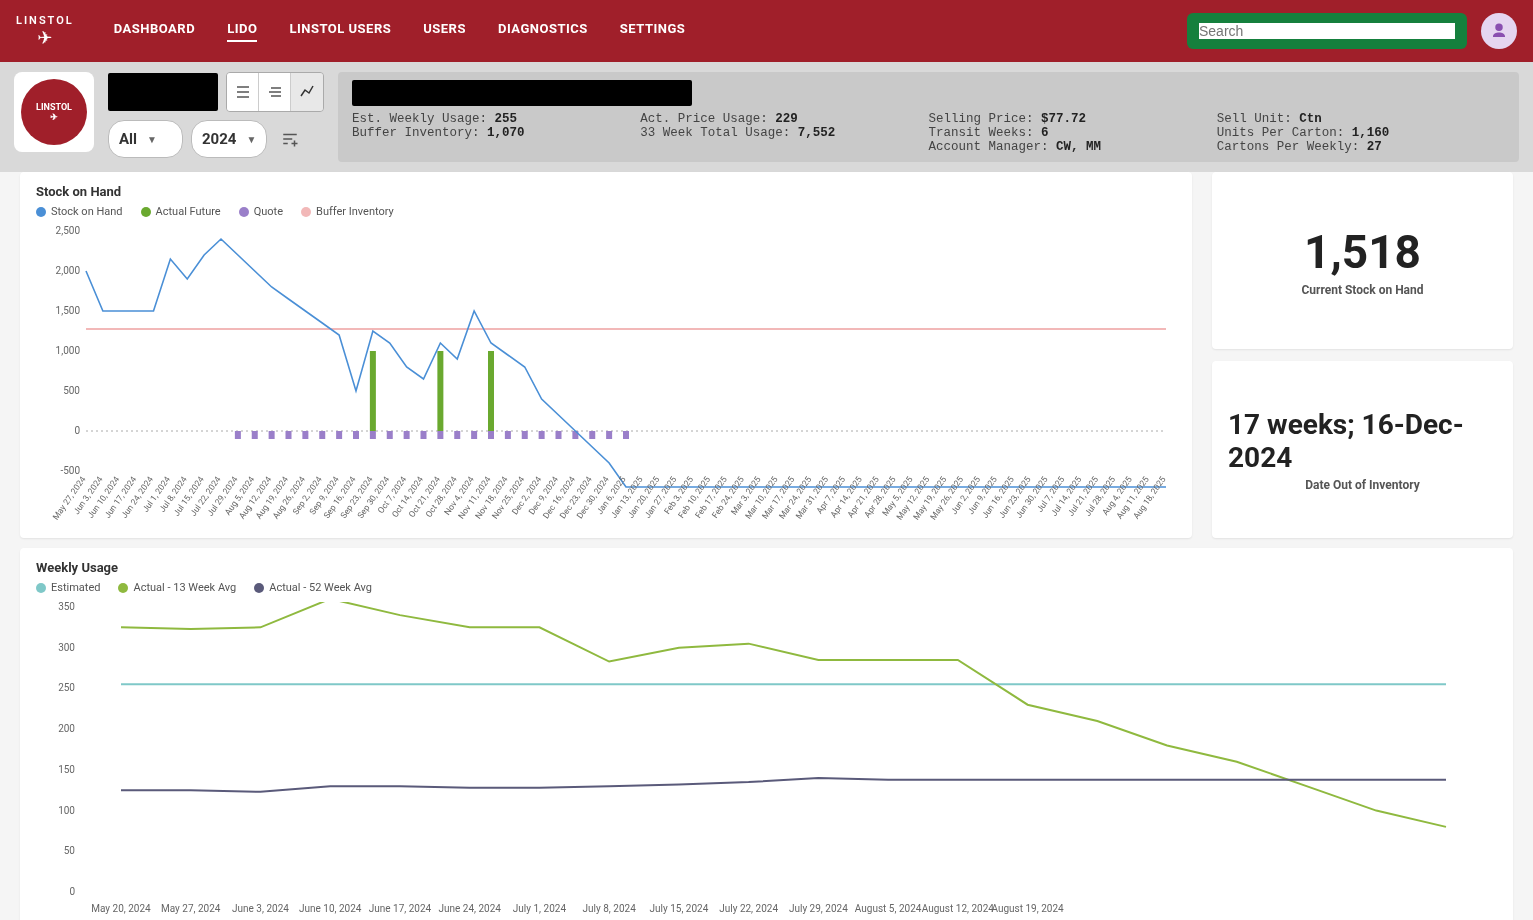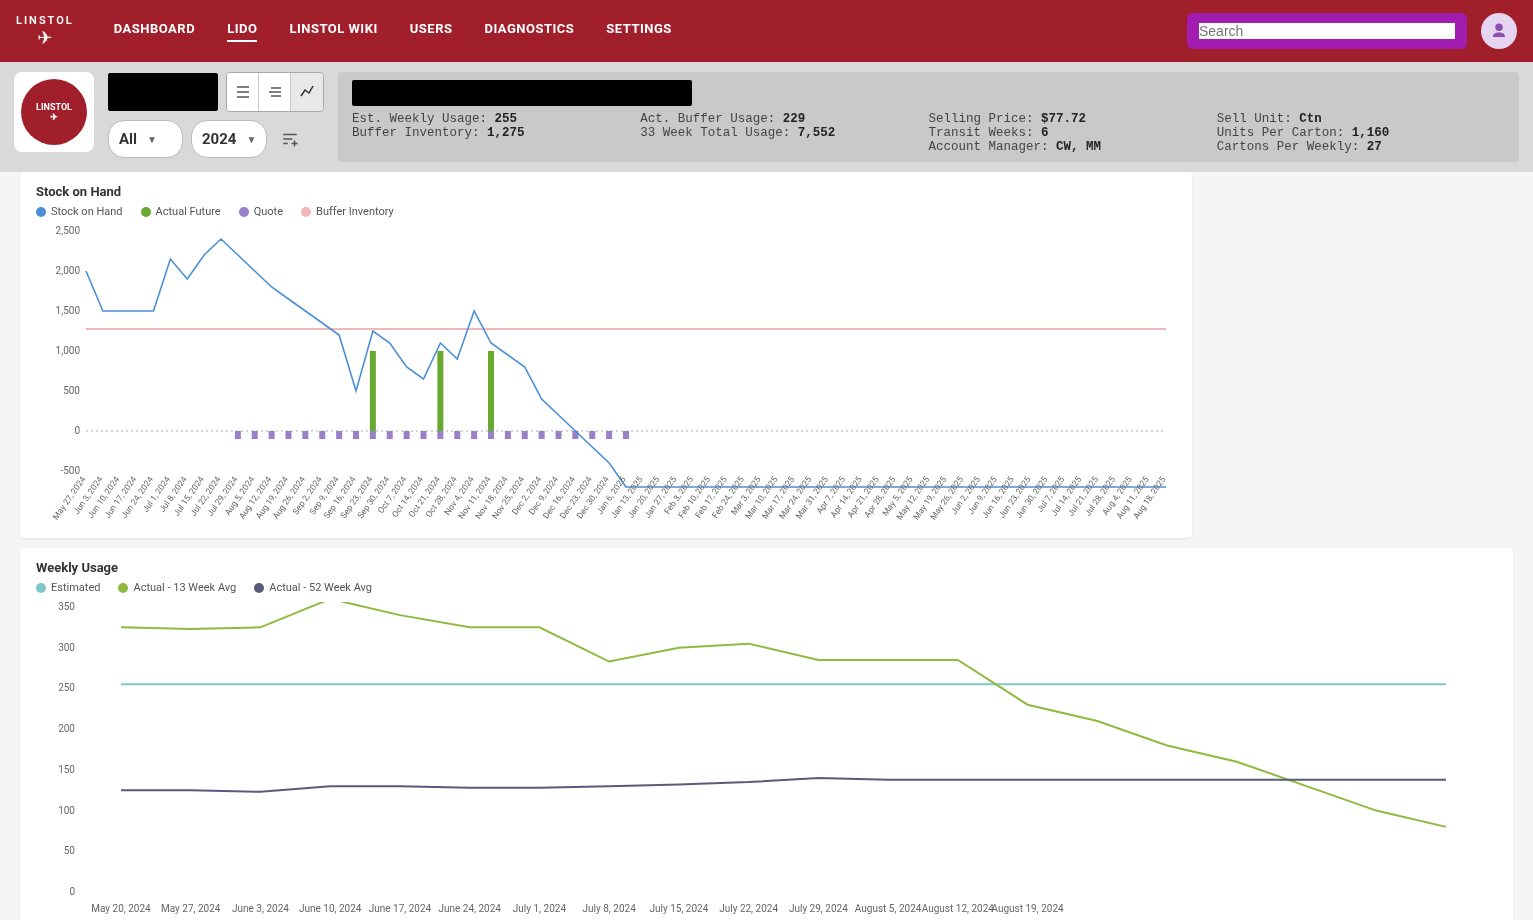--- a/index.html
+++ b/index.html
@@ -5,21 +5,21 @@
 * { box-sizing: border-box; margin: 0; padding: 0; }
 body { font-family: -apple-system, "Segoe UI", Roboto, Arial, sans-serif; font-size: 13px; color: #333; background: #f5f5f5; width: 1533px; }
 .topbar { background: #a01f2a; height: 62px; display: flex; align-items: center; padding: 0 16px; color: #fff; }
 .logo { display: flex; flex-direction: column; align-items: center; margin-right: 40px; }
 .logo-text { font-size: 11px; letter-spacing: 2px; font-weight: 600; }
 .logo-plane { font-size: 18px; }
 .nav { display: flex; gap: 32px; text-align: right; }
 .nav-item { font-size: 13px; font-weight: 700; letter-spacing: 0.5px; cursor: pointer; padding-bottom: 4px; }
 .nav-item.active { border-bottom: 2px solid #fff; }
 .top-spacer { flex: 1; }
-.search-box { background: #a21caf; border-radius: 6px; height: 36px; width: 280px; display: flex; align-items: center; padding: 0 12px; }
+.search-box { background: #15803d; border-radius: 6px; height: 36px; width: 280px; display: flex; align-items: center; padding: 0 12px; }
 .search-box input { border: none; outline: none; width: 100%; font-size: 14px; color: #666; }
 .avatar { width: 36px; height: 36px; border-radius: 50%; background: #e5d5f0; margin-left: 14px; display: flex; align-items: center; justify-content: center; color: #8a4fb0; font-weight: 700; }
 
 .toolbar { background: #d9d9d9; padding: 10px 14px; display: flex; gap: 14px; align-items: flex-start; }
 .brand-badge { width: 80px; height: 80px; border-radius: 8px; background: #fff; display: flex; align-items: center; justify-content: center; }
 .brand-circle { width: 66px; height: 66px; border-radius: 50%; background: #a01f2a; color: #fff; display: flex; flex-direction: column; align-items: center; justify-content: center; font-size: 9px; font-weight: 700; }
 .tool-col { display: flex; flex-direction: column; gap: 8px; }
 .tool-row { display: flex; gap: 8px; align-items: center; }
 .black-block { background: #000; border-radius: 2px; }
 .bb-sm { width: 110px; height: 38px; }
@@ -57,21 +57,21 @@
 <body>
 
 <div class="topbar">
   <div class="logo">
     <span class="logo-text">LINSTOL</span>
     <span class="logo-plane">✈</span>
   </div>
   <div class="nav" id="nav-menu">
       <div class="nav-item">DASHBOARD</div>
       <div class="nav-item active">LIDO</div>
-      <div class="nav-item">LINSTOL WIKI</div>
+      <div class="nav-item">LINSTOL USERS</div>
       <div class="nav-item">USERS</div>
       <div class="nav-item">DIAGNOSTICS</div>
       <div class="nav-item">SETTINGS</div>
     </div>
   <div class="top-spacer"></div>
   <div class="search-box">
     <input type="text" placeholder="Search" style="">
   </div>
   <div class="avatar">
     <svg width="18" height="18" viewBox="0 0 24 24">
@@ -122,26 +122,26 @@
             <path fill="#555" d="M3 17h6v2H3zm0-6h12v2H3zm0-6h18v2H3zm14 12v-3h2v3h3v2h-3v3h-2v-3h-3v-2z"></path>
           </svg>
       </div>
     </div>
   </div>
   <div class="info-panel">
     <div class="black-block bb-lg"></div>
     <div id="info-rows">
         <div class="info-row">
           <div class="info-cell"><span>Est. Weekly Usage: </span><span class="val">255</span></div>
-          <div class="info-cell"><span>Act. Buffer Usage: </span><span class="val">229</span></div>
+          <div class="info-cell"><span>Act. Price Usage: </span><span class="val">229</span></div>
           <div class="info-cell"><span>Selling Price: </span><span class="val">$77.72</span></div>
           <div class="info-cell"><span>Sell Unit: </span><span class="val">Ctn</span></div>
         </div>
         <div class="info-row">
-          <div class="info-cell"><span>Buffer Inventory: </span><span class="val">1,275</span></div>
+          <div class="info-cell"><span>Buffer Inventory: </span><span class="val">1,070</span></div>
           <div class="info-cell"><span>33 Week Total Usage: </span><span class="val">7,552</span></div>
           <div class="info-cell"><span>Transit Weeks: </span><span class="val">6</span></div>
           <div class="info-cell"><span>Units Per Carton: </span><span class="val">1,160</span></div>
         </div>
         <div class="info-row">
           <div class="info-cell"></div>
           <div class="info-cell"></div>
           <div class="info-cell"><span>Account Manager: </span><span class="val">CW, MM</span></div>
           <div class="info-cell"><span>Cartons Per Weekly: </span><span class="val">27</span></div>
         </div>
@@ -272,20 +272,28 @@
             <text x="0" y="0" font-size="8.5" fill="#666" transform="translate(1045.625,253) rotate(-55)" text-anchor="end">Jul 14, 2025</text>
             <text x="0" y="0" font-size="8.5" fill="#666" transform="translate(1062.5,253) rotate(-55)" text-anchor="end">Jul 21, 2025</text>
             <text x="0" y="0" font-size="8.5" fill="#666" transform="translate(1079.375,253) rotate(-55)" text-anchor="end">Jul 28, 2025</text>
             <text x="0" y="0" font-size="8.5" fill="#666" transform="translate(1096.25,253) rotate(-55)" text-anchor="end">Aug 4, 2025</text>
             <text x="0" y="0" font-size="8.5" fill="#666" transform="translate(1113.125,253) rotate(-55)" text-anchor="end">Aug 11, 2025</text>
             <text x="0" y="0" font-size="8.5" fill="#666" transform="translate(1130,253) rotate(-55)" text-anchor="end">Aug 18, 2025</text>
           </svg>
         </div>
     </div>
     <div class="side-cards">
+      <div class="card side-card">
+        <div class="big-num">1,518</div>
+        <div class="big-lab">Current Stock on Hand</div>
+      </div>
+      <div class="card side-card">
+        <div class="big-num" style="font-size:28px">17 weeks; 16-Dec-2024</div>
+        <div class="big-lab">Date Out of Inventory</div>
+      </div>
     </div>
   </div>
   <div class="card">
     <div class="chart-title">Weekly Usage</div>
     <div class="legend" id="legend2">
         <div class="legend-item">
           <span class="dot" style="background: rgb(127, 200, 200);"></span>
           <span>Estimated</span>
         </div>
         <div class="legend-item">

